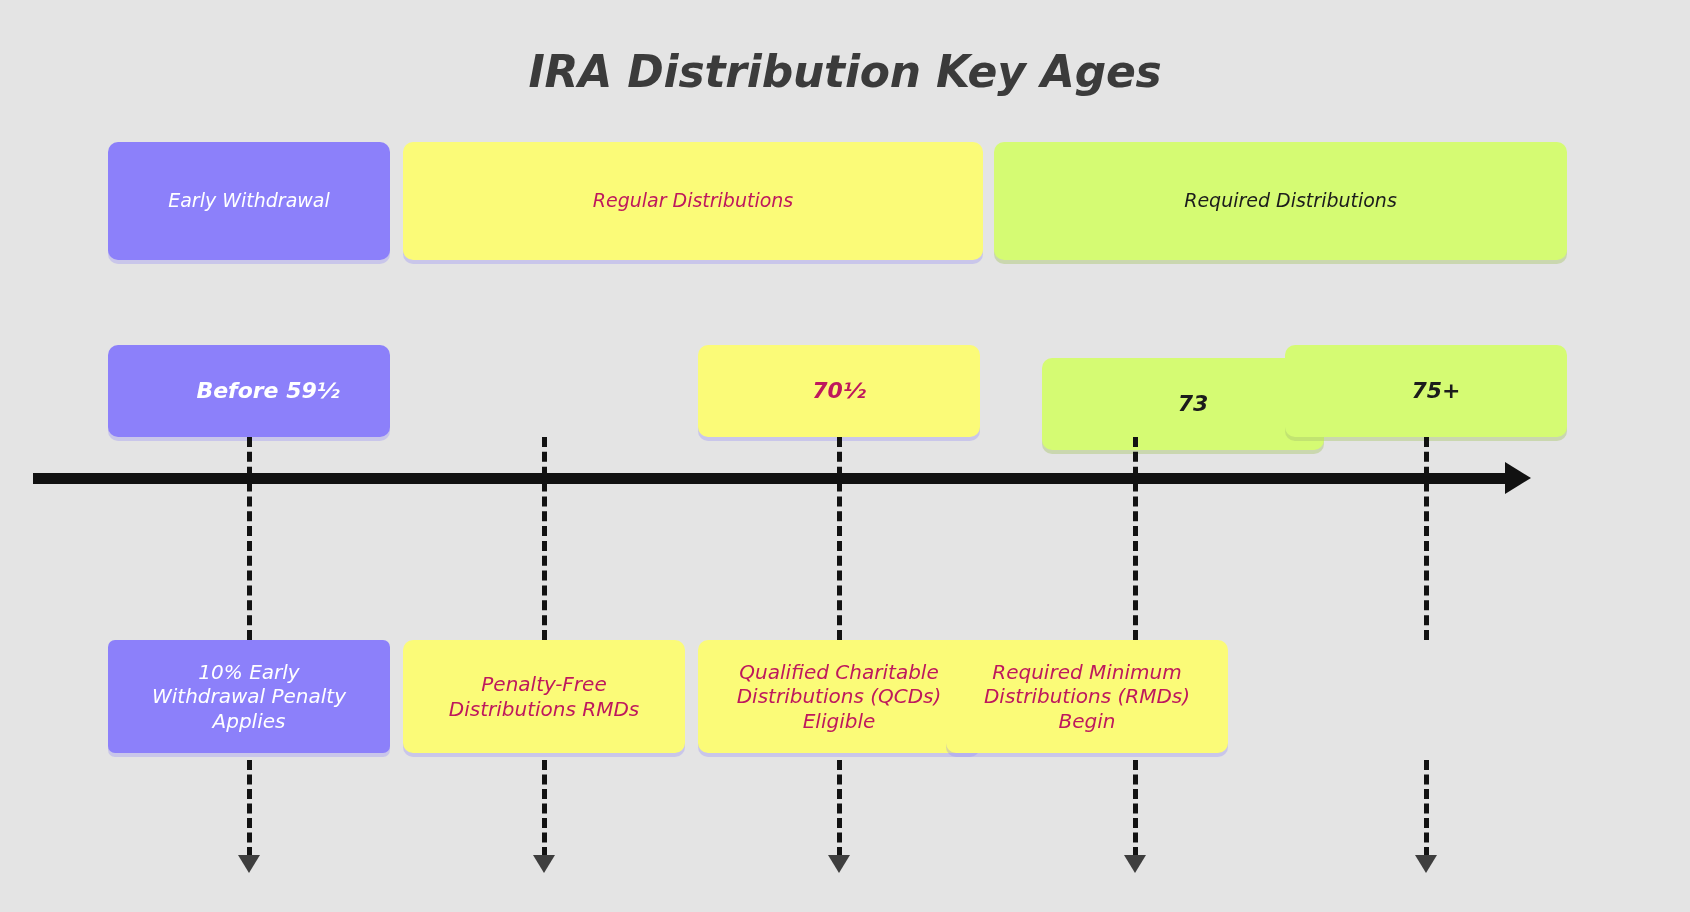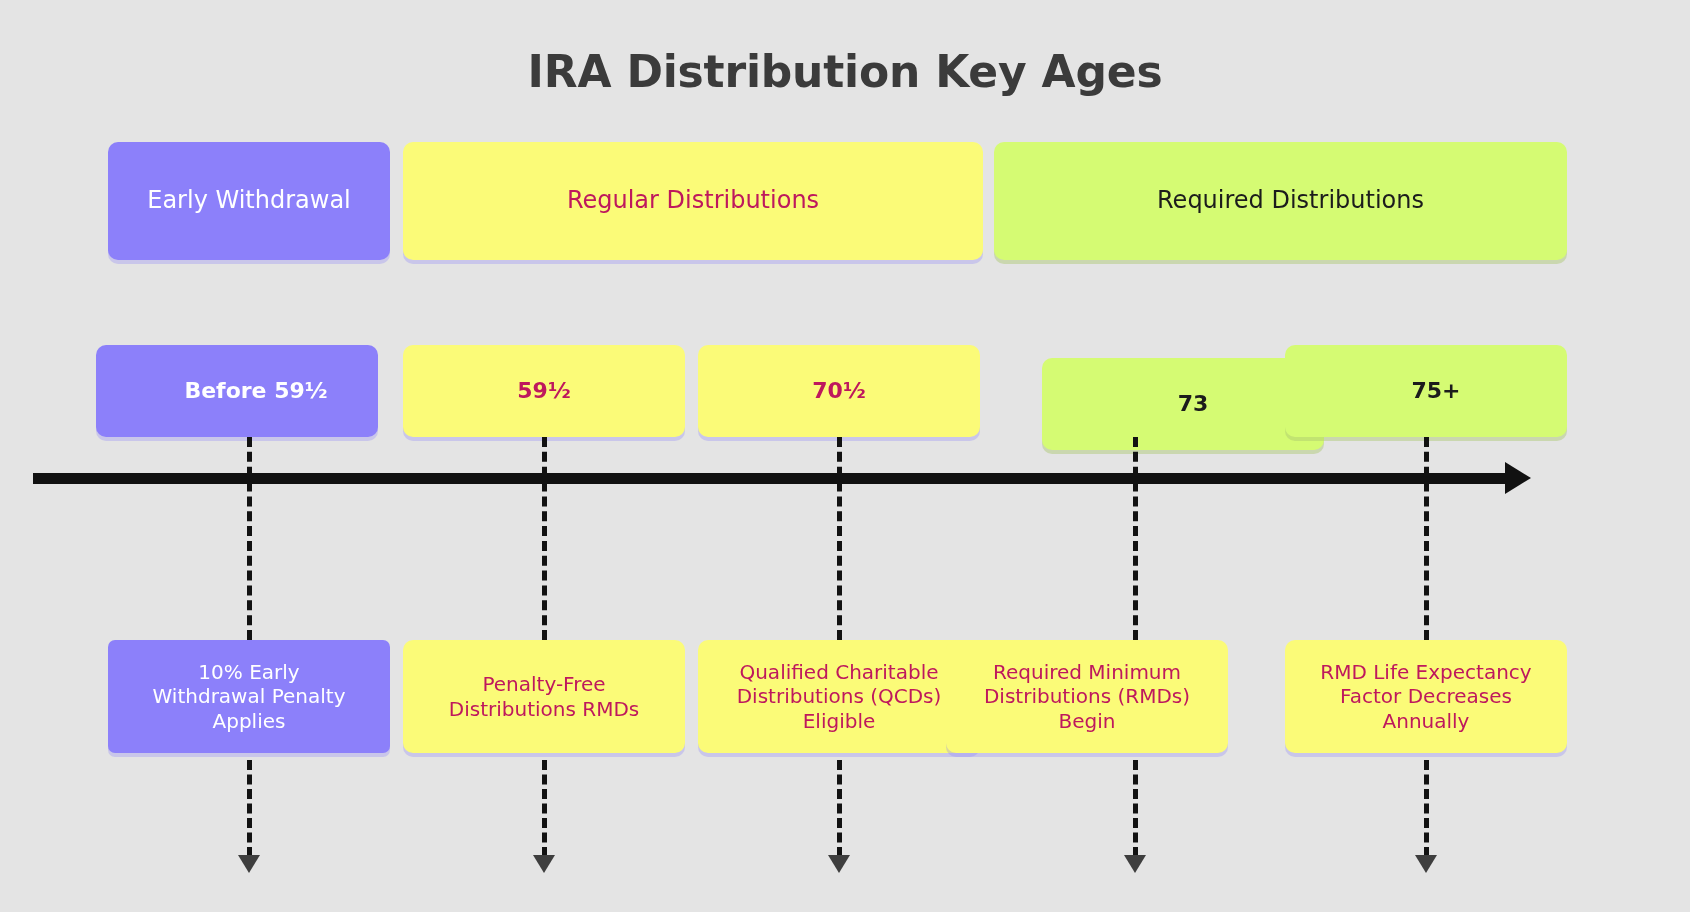--- a/index.html
+++ b/index.html
@@ -10,20 +10,21 @@
     width: 1690px;
     height: 912px;
     background: #e4e4e4;
     font-family: "DejaVu Sans", sans-serif;
     overflow: hidden;
   }
   #stage {
     position: relative;
     width: 1690px;
     height: 732px;
+    font-style: italic;
   }
 
   
   .title {
     position: absolute;
     left: 0;
     top: 46px;
     width: 1690px;
     text-align: center;
     font-size: 44px;
@@ -43,21 +44,21 @@
     justify-content: center;
     text-align: center;
     line-height: 1.22;
     box-shadow: 0 4px 0 0 rgba(140,128,250,0.30);
   }
   .box.green-shadow { box-shadow: 0 4px 0 0 rgba(170,200,110,0.45); padding-left: 20px; }
   .box.purple       { background: #8c80fa; color: #ffffff; }
   .box.yellow       { background: #fbfb78; color: #be185d; }
   .box.green        { background: #d5fb73; color: #1c1c1c; }
 
-  .cat-box  { height: 118px; font-size: 24px; }
+  .cat-box  { height: 118px; font-size: 19px; }
   .age-box  { height: 92px;  font-size: 22px; font-weight: bold; }
   .desc-box { height: 113px; font-size: 20px; padding: 0 12px; }
 
   .box-text { display: block; width: 100%; white-space: pre-line; }
 
   
   .axis-line {
     position: absolute;
     left: 33px;
     top: 473px;
@@ -103,27 +104,24 @@
   </div>
 
   <div class="box cat-box yellow" style="left:403px; top:142px; width:580px;">
     <span class="box-text">Regular Distributions</span>
   </div>
 
   <div class="box cat-box green green-shadow" style="left:994px; top:142px; width:573px;">
     <span class="box-text">Required Distributions</span>
   </div>
 
-  <div class="box age-box purple" style="left:96px; top:345px; width:282px;padding-left:38px;">
+  <div class="box age-box purple" style="left:108px; top:345px; width:282px;padding-left:38px;">
     <span class="box-text">Before 59½</span>
   </div>
 
-  <div class="box age-box yellow" style="left:403px; top:345px; width:282px;">
-    <span class="box-text">59½</span>
-  </div>
 
   <div class="box age-box yellow" style="left:698px; top:345px; width:282px;text-align:center;">
     <span class="box-text">70½</span>
   </div>
 
   <div class="box age-box green green-shadow" style="left:994px; top:358px; width:282px;margin-left:48px;">
     <span class="box-text">73</span>
   </div>
 
   <div class="box age-box green green-shadow" style="left:1285px; top:345px; width:282px;">
@@ -155,25 +153,20 @@
 Distributions (QCDs)
 Eligible</span>
   </div>
 
   <div class="box desc-box yellow" style="left:946px; top:640px; width:282px;">
     <span class="box-text">Required Minimum
 Distributions (RMDs)
 Begin</span>
   </div>
 
-  <div class="box desc-box yellow" style="left:1285px; top:640px; width:282px;">
-    <span class="box-text">RMD Life Expectancy
-Factor Decreases
-Annually</span>
-  </div>
 
   <div class="conn" style="left:247px; top:760px; height:97px;"></div>
   <div class="conn-arrow" style="left:238px; top:855px;"></div>
 
   <div class="conn" style="left:542px; top:760px; height:97px;"></div>
   <div class="conn-arrow" style="left:533px; top:855px;"></div>
 
   <div class="conn" style="left:837px; top:760px; height:97px;"></div>
   <div class="conn-arrow" style="left:828px; top:855px;"></div>
 

